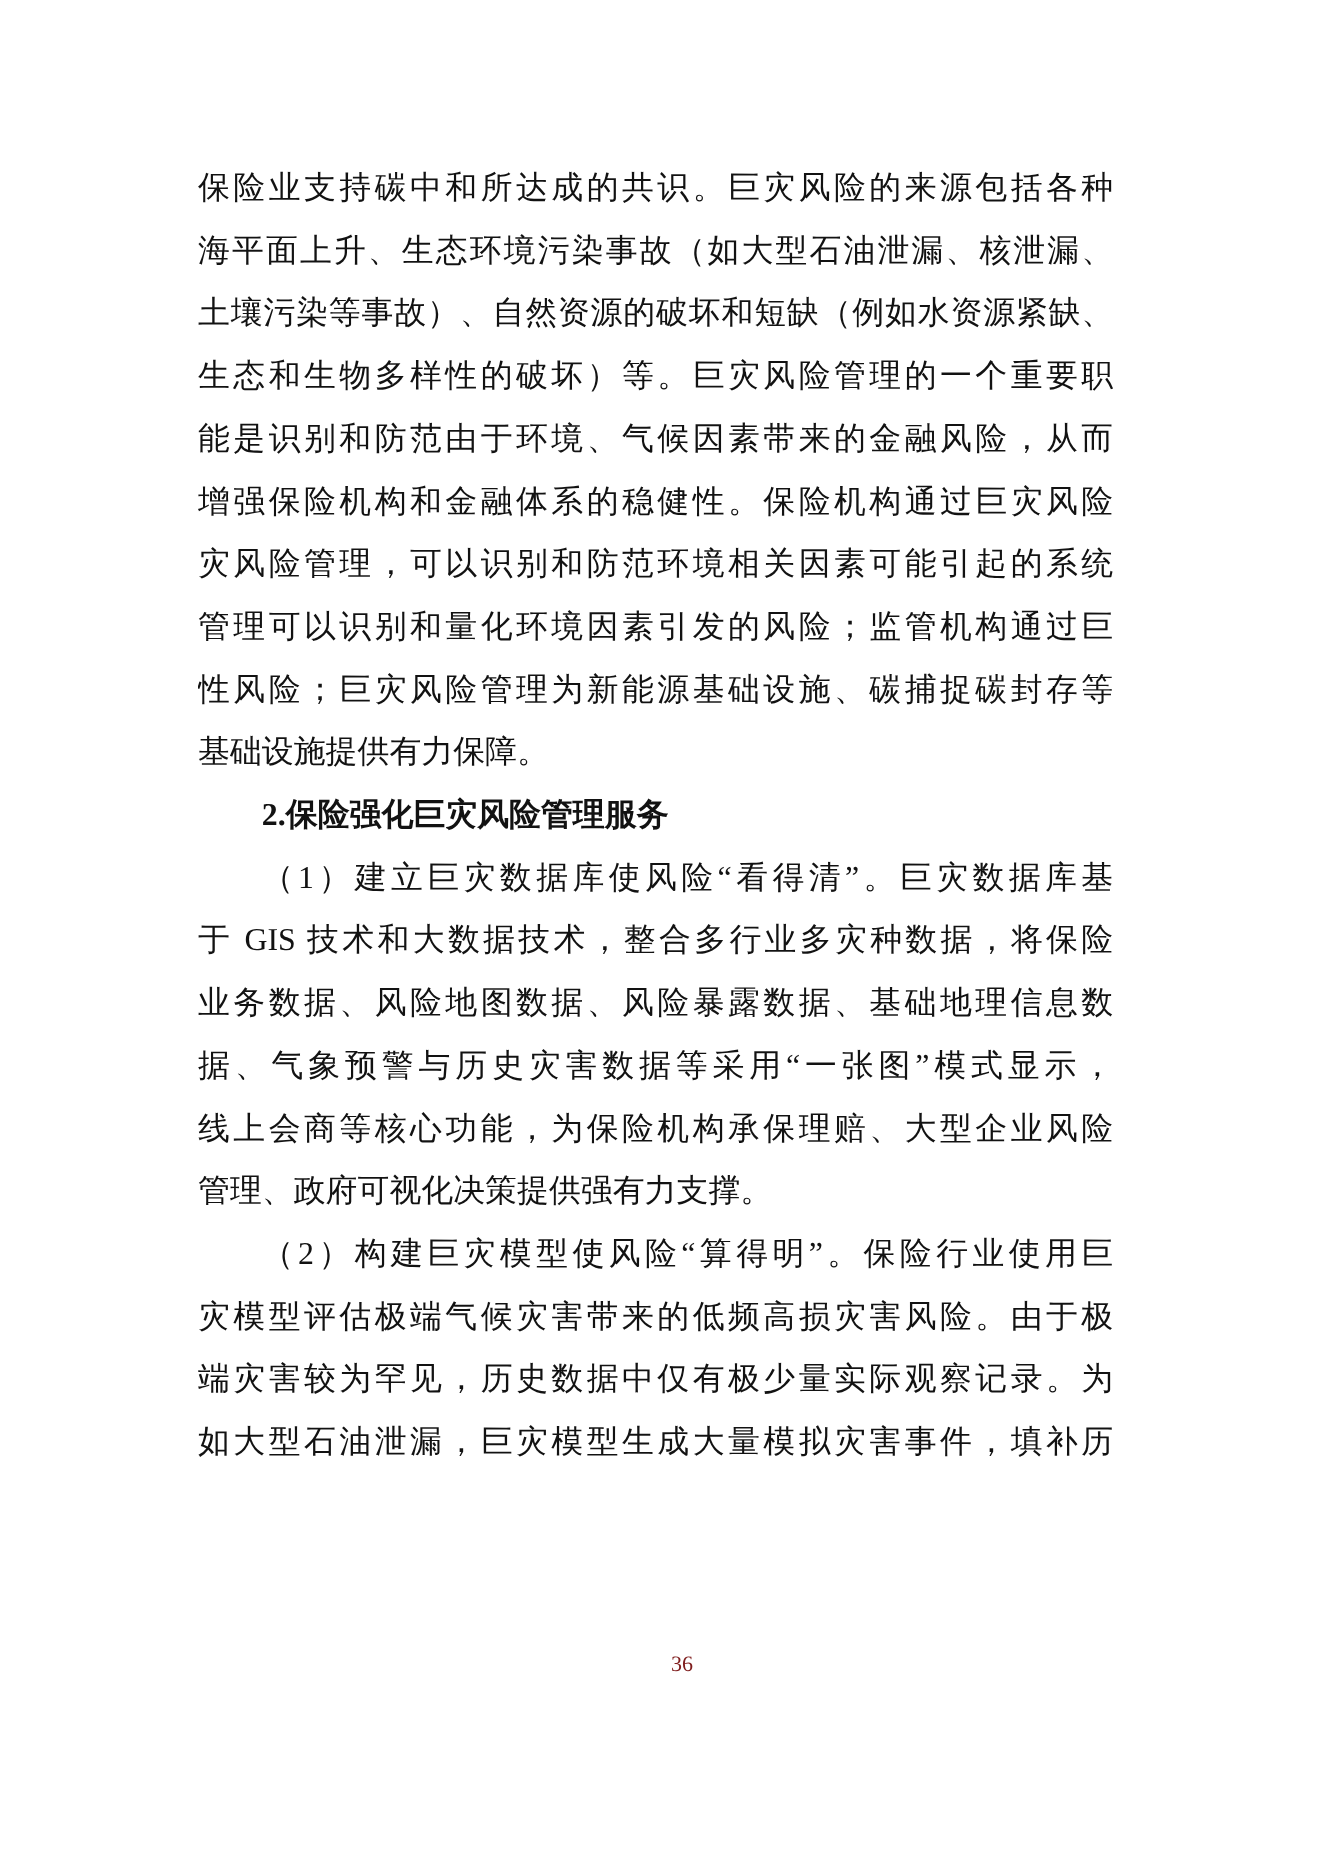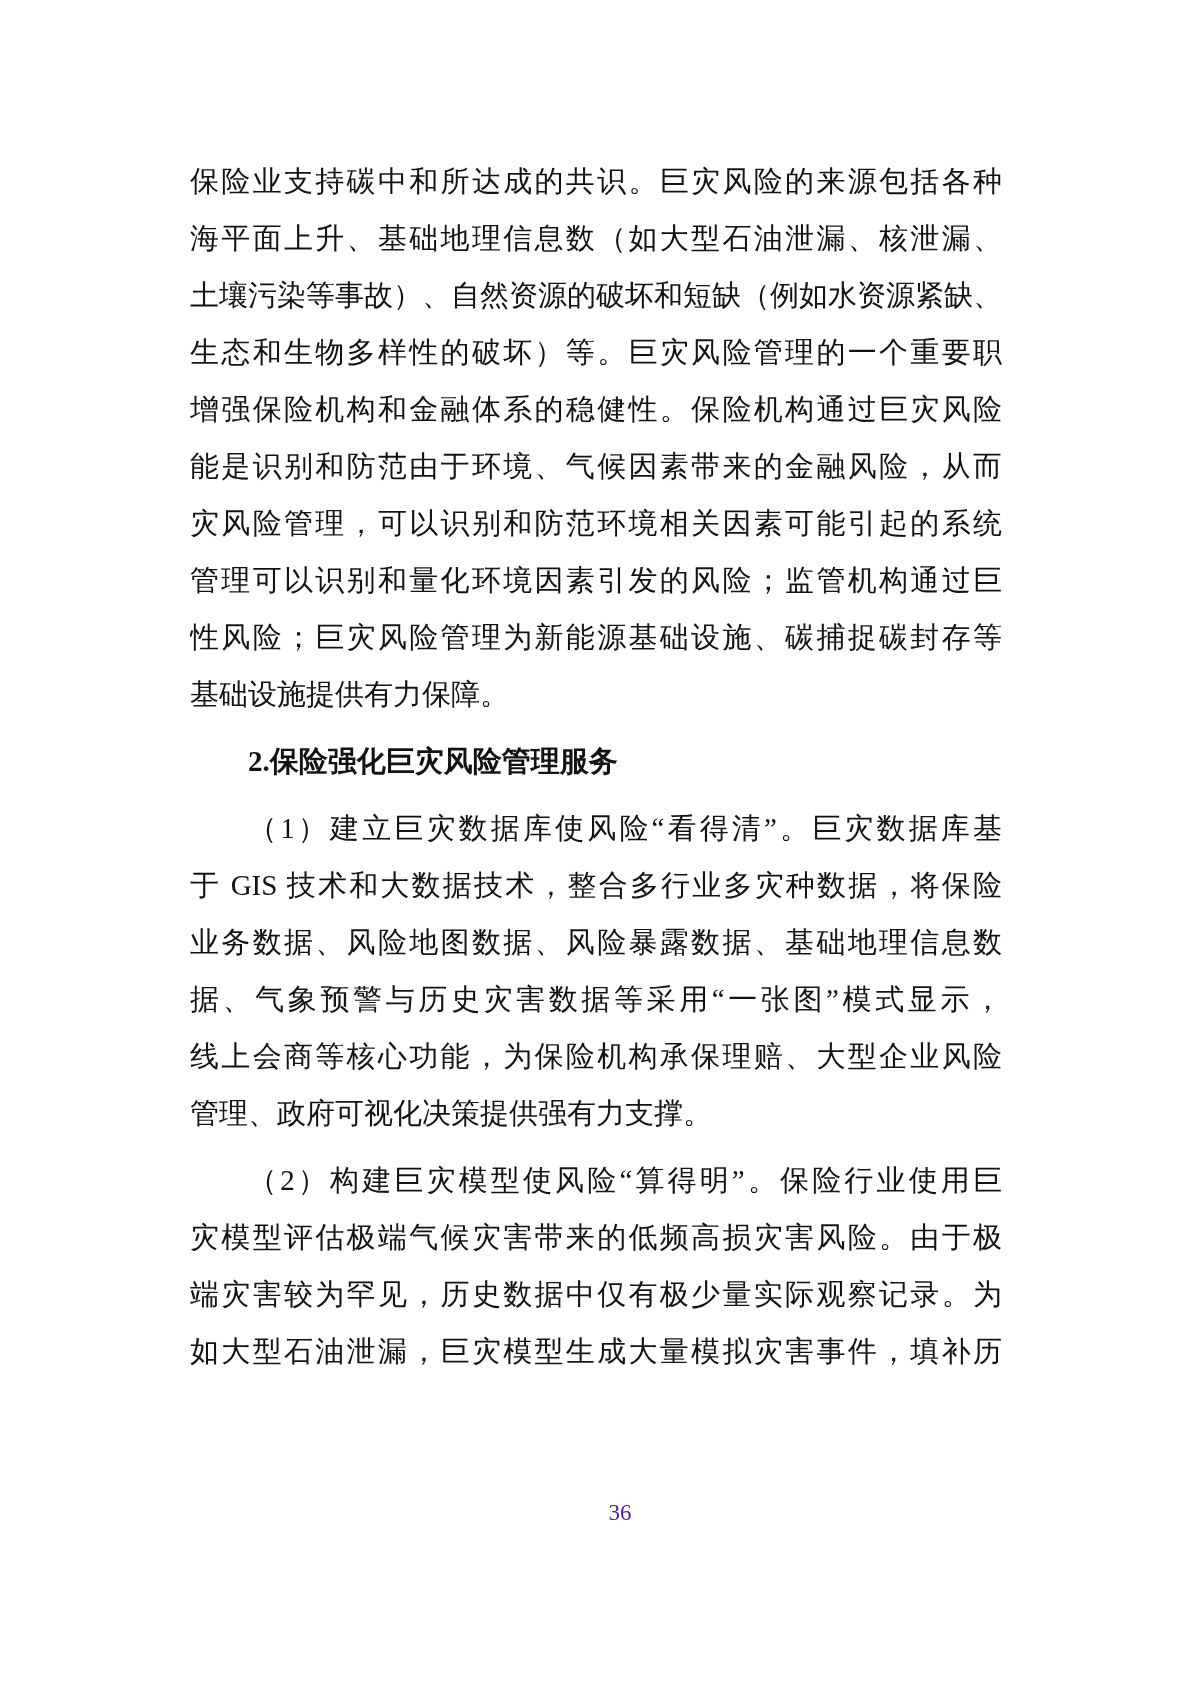--- a/index.html
+++ b/index.html
@@ -20,21 +20,21 @@
     inset: 0;
     background: #ffffff;
   }
   .text-block {
     position: absolute;
     left: 180px;
     top: 143px;
     width: 832px;
   }
   .paragraph {
-    margin: 10px;
+    margin: 0;
     padding: 0;
   }
   .line {
     font-size: 29px;
     line-height: 57px;
     height: 57px;
     text-align: justify;
     text-align-last: justify;
     text-justify: inter-character;
     white-space: normal;
@@ -51,37 +51,37 @@
     font-weight: 700;
     text-align: left;
     text-align-last: left;
   }
   .page-number {
     position: absolute;
     left: 180px;
     top: 1497px;
     width: 880px;
     text-align: center;
-    font-size: 23px;
+    font-size: 20px;
     line-height: 32px;
-    color: #4c1d95;
+    color: #7f1d1d;
   }
 </style>
 </head>
 <body>
 
 <div class="page">
   <div class="text-block" id="text-block">
       <div class="paragraph">
         <div class="line">保险业支持碳中和所达成的共识。巨灾风险的来源包括各种</div>
-        <div class="line">海平面上升、基础地理信息数（如大型石油泄漏、核泄漏、</div>
+        <div class="line">海平面上升、生态环境污染事故（如大型石油泄漏、核泄漏、</div>
         <div class="line">土壤污染等事故）、自然资源的破坏和短缺（例如水资源紧缺、</div>
         <div class="line">生态和生物多样性的破坏）等。巨灾风险管理的一个重要职</div>
+        <div class="line">能是识别和防范由于环境、气候因素带来的金融风险，从而</div>
         <div class="line">增强保险机构和金融体系的稳健性。保险机构通过巨灾风险</div>
-        <div class="line">能是识别和防范由于环境、气候因素带来的金融风险，从而</div>
         <div class="line">灾风险管理，可以识别和防范环境相关因素可能引起的系统</div>
         <div class="line">管理可以识别和量化环境因素引发的风险；监管机构通过巨</div>
         <div class="line">性风险；巨灾风险管理为新能源基础设施、碳捕捉碳封存等</div>
         <div class="line last">基础设施提供有力保障。</div>
       </div>
       <div class="paragraph">
         <div class="line indent last heading">2.保险强化巨灾风险管理服务</div>
       </div>
       <div class="paragraph">
         <div class="line indent">（1）建立巨灾数据库使风险“看得清”。巨灾数据库基</div>

